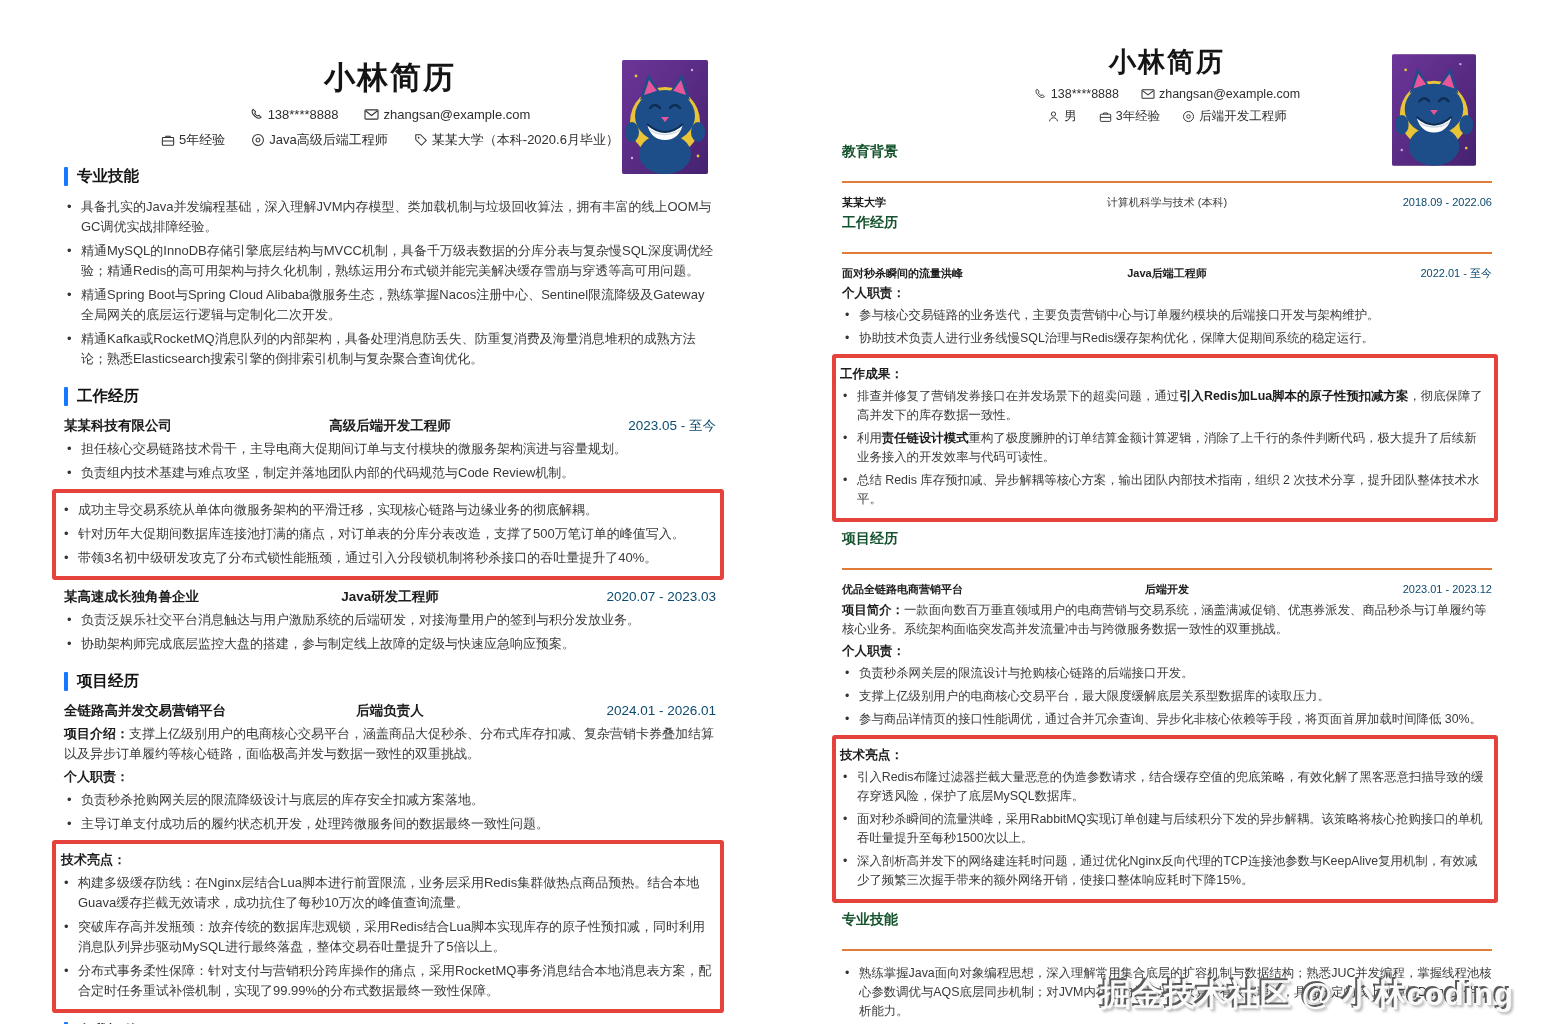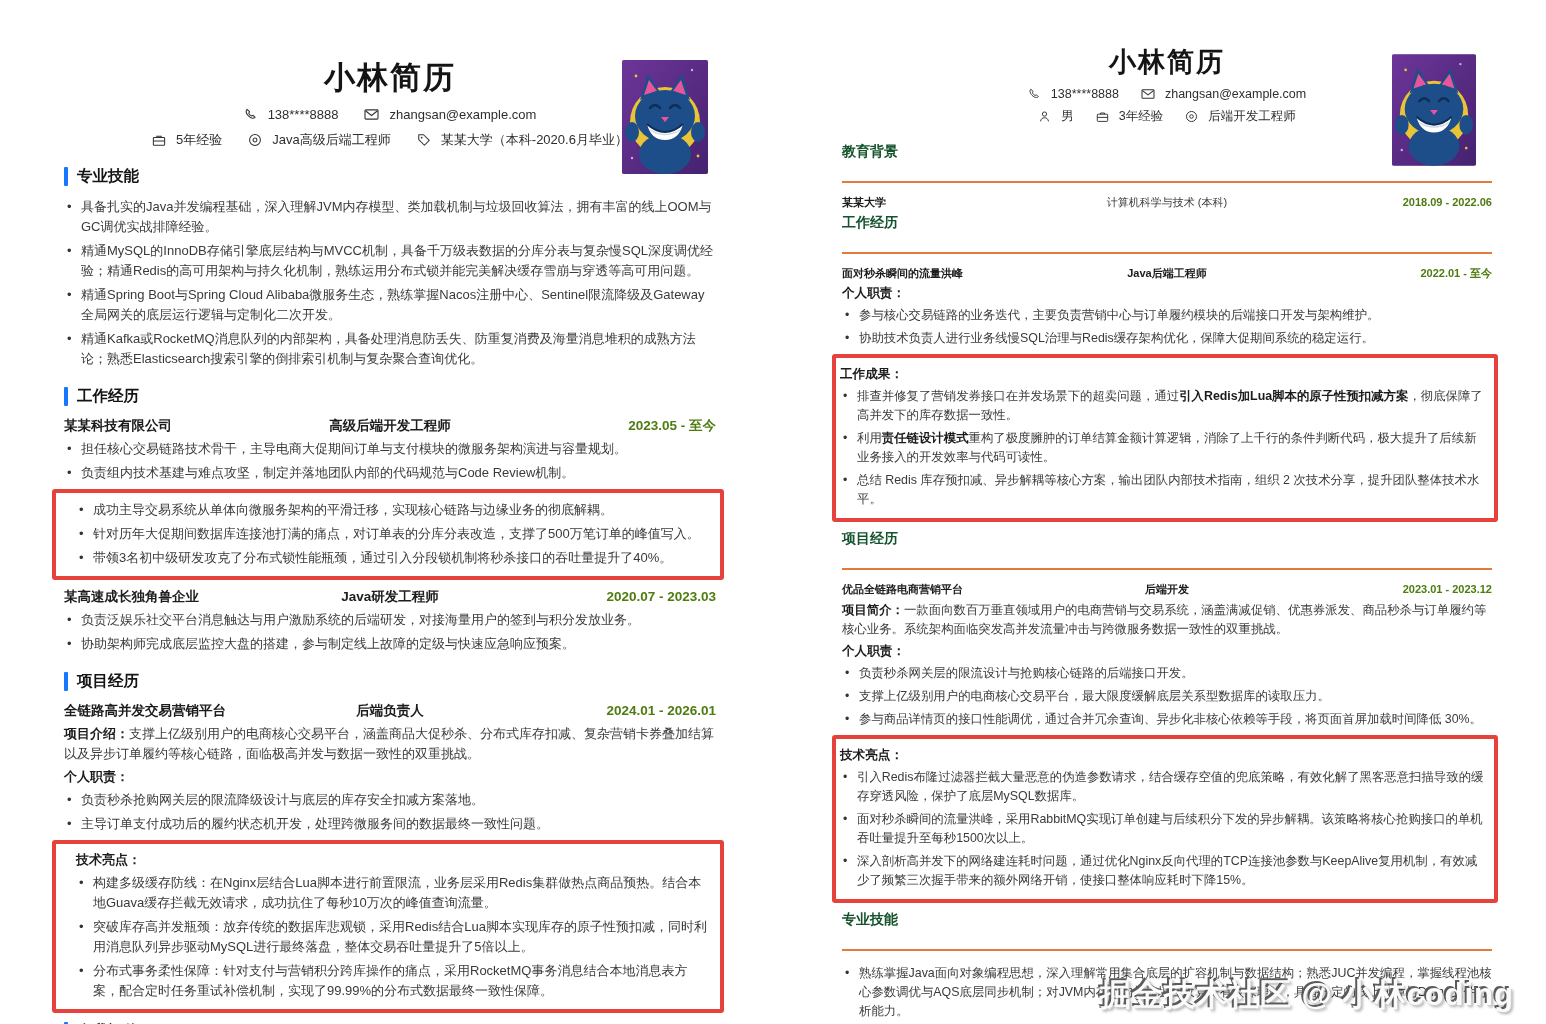--- a/index.html
+++ b/index.html
@@ -11,56 +11,56 @@
   .page-left{left:64px;width:652px;top:58px;}
   .page-right{left:842px;width:650px;top:44px;}
 
   
   .hdr{position:relative;text-align:center;}
   .hdr h1{margin:0;font-weight:700;color:#141414;letter-spacing:2px;}
   .page-left .hdr h1{font-size:31px;line-height:40px;}
   .page-right .hdr h1{font-size:27px;line-height:36px;}
   .contact-row{display:flex;justify-content:center;gap:26px;margin-top:9px;font-size:13px;color:#2e2e2e;}
   .page-right .contact-row{font-size:12.5px;margin-top:7px;gap:22px;}
-  .c-item{display:flex;align-items:center;gap:10px;white-space:nowrap;}
+  .c-item{display:flex;align-items:center;gap:4px;white-space:nowrap;}
   .c-item svg{display:block;}
   .avatar{position:absolute;top:2px;right:8px;width:86px;height:114px;border-radius:2px;overflow:hidden;}
   .page-right .avatar{top:10px;right:16px;width:84px;height:112px;}
 
   
   .l-sec{display:flex;align-items:center;gap:9px;margin:17px 0 10px 0;}
   .l-sec .bar{width:4px;height:19px;background:#1677ff;border-radius:1px;}
   .l-sec h2{margin:0;font-size:15.5px;font-weight:700;color:#141414;}
 
   
   .r-sec{margin:14px 0 0 0;font-size:14px;font-weight:700;color:#14532d;
          border-bottom:2px solid #e07b39;padding-bottom:20px;}
   .r-gap{height:9px;}
 
   
   .row3{display:flex;align-items:baseline;margin:3px 0 4px 0;}
   .row3 .a{flex:1.2;font-weight:700;color:#1c1c1c;}
   .row3 .b{flex:1.4;text-align:center;font-weight:700;color:#1c1c1c;}
-  .row3 .c{flex:1.2;text-align:right;color:#4d7c0f;font-weight:700;}
+  .row3 .c{flex:1.2;text-align:right;color:#0c4a6e;font-weight:400;}
   .page-left .row3{font-size:13.5px;}
   .page-right .row3{font-size:11px;}
 
   
   .li{position:relative;padding-left:17px;margin:4px 0;font-size:13px;line-height:20px;}
   .page-right .li{font-size:12.4px;line-height:19px;margin:4px 0;}
   .li::before{content:"•";position:absolute;left:3px;top:0;color:#333;}
   .plabel{font-weight:700;color:#1c1c1c;font-size:13px;margin:4px 0 2px 0;}
   .page-right .plabel{font-size:12.6px;}
   .intro-line{font-size:13px;line-height:20px;margin:2px 0;}
   .page-right .intro-line{font-size:12.4px;line-height:19px;}
   .intro-line .lbl{font-weight:700;color:#1c1c1c;}
   .bold-seg{font-weight:700;color:#1b1b1b;}
 
   
-  .redbox{border:4px solid #e5423b;border-radius:3px;padding:3px 8px 4px 20px;
+  .redbox{border:4px solid #e5423b;border-radius:3px;padding:3px 8px 4px 5px;
           margin:6px 0 8px -12px;margin-right:-8px;}
   .page-right .redbox{margin:6px 0 8px -10px;margin-right:-6px;padding:4px 8px 5px 4px;}
 
   
   .watermark{position:absolute;right:32px;bottom:8px;font-size:31px;font-weight:700;
     color:#fbfbfb;letter-spacing:1px;white-space:nowrap;
     text-shadow:-2px -2px 0 #5a5a5a,1px 1px 0 #cfcfcf,2px 2px 3px rgba(0,0,0,.35);}
 
   .icon{color:#333;}
 </style>

